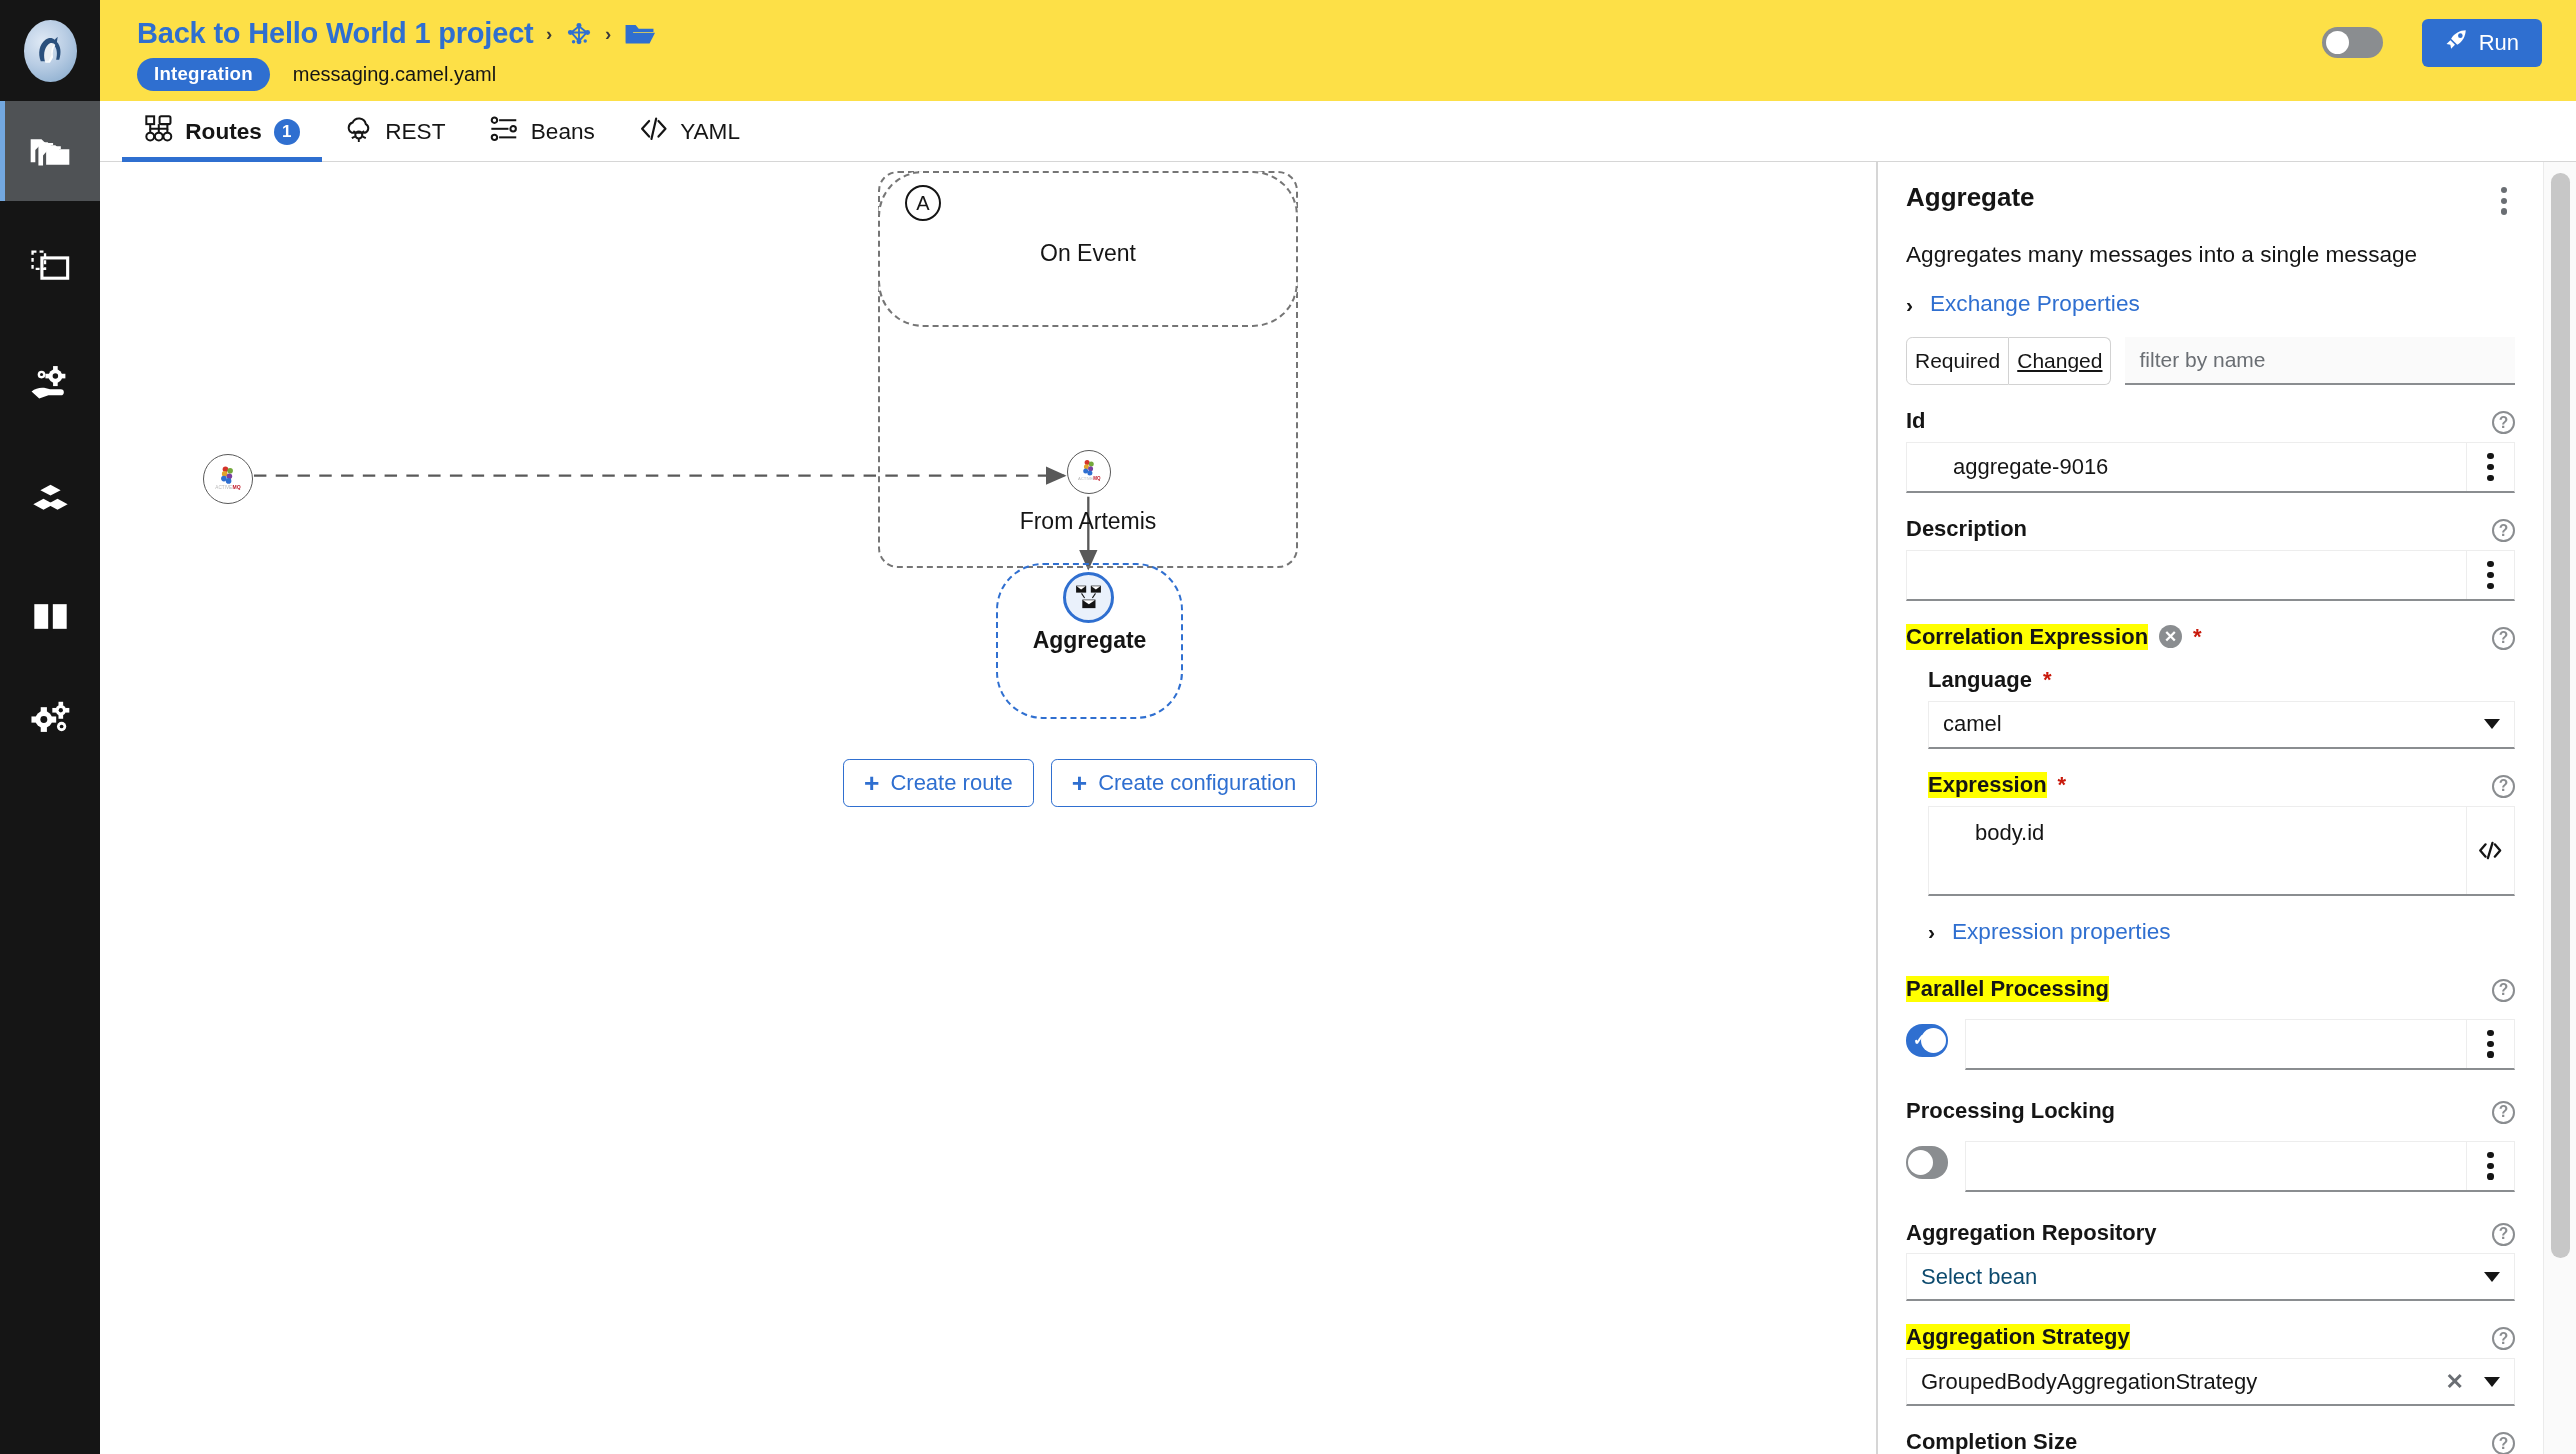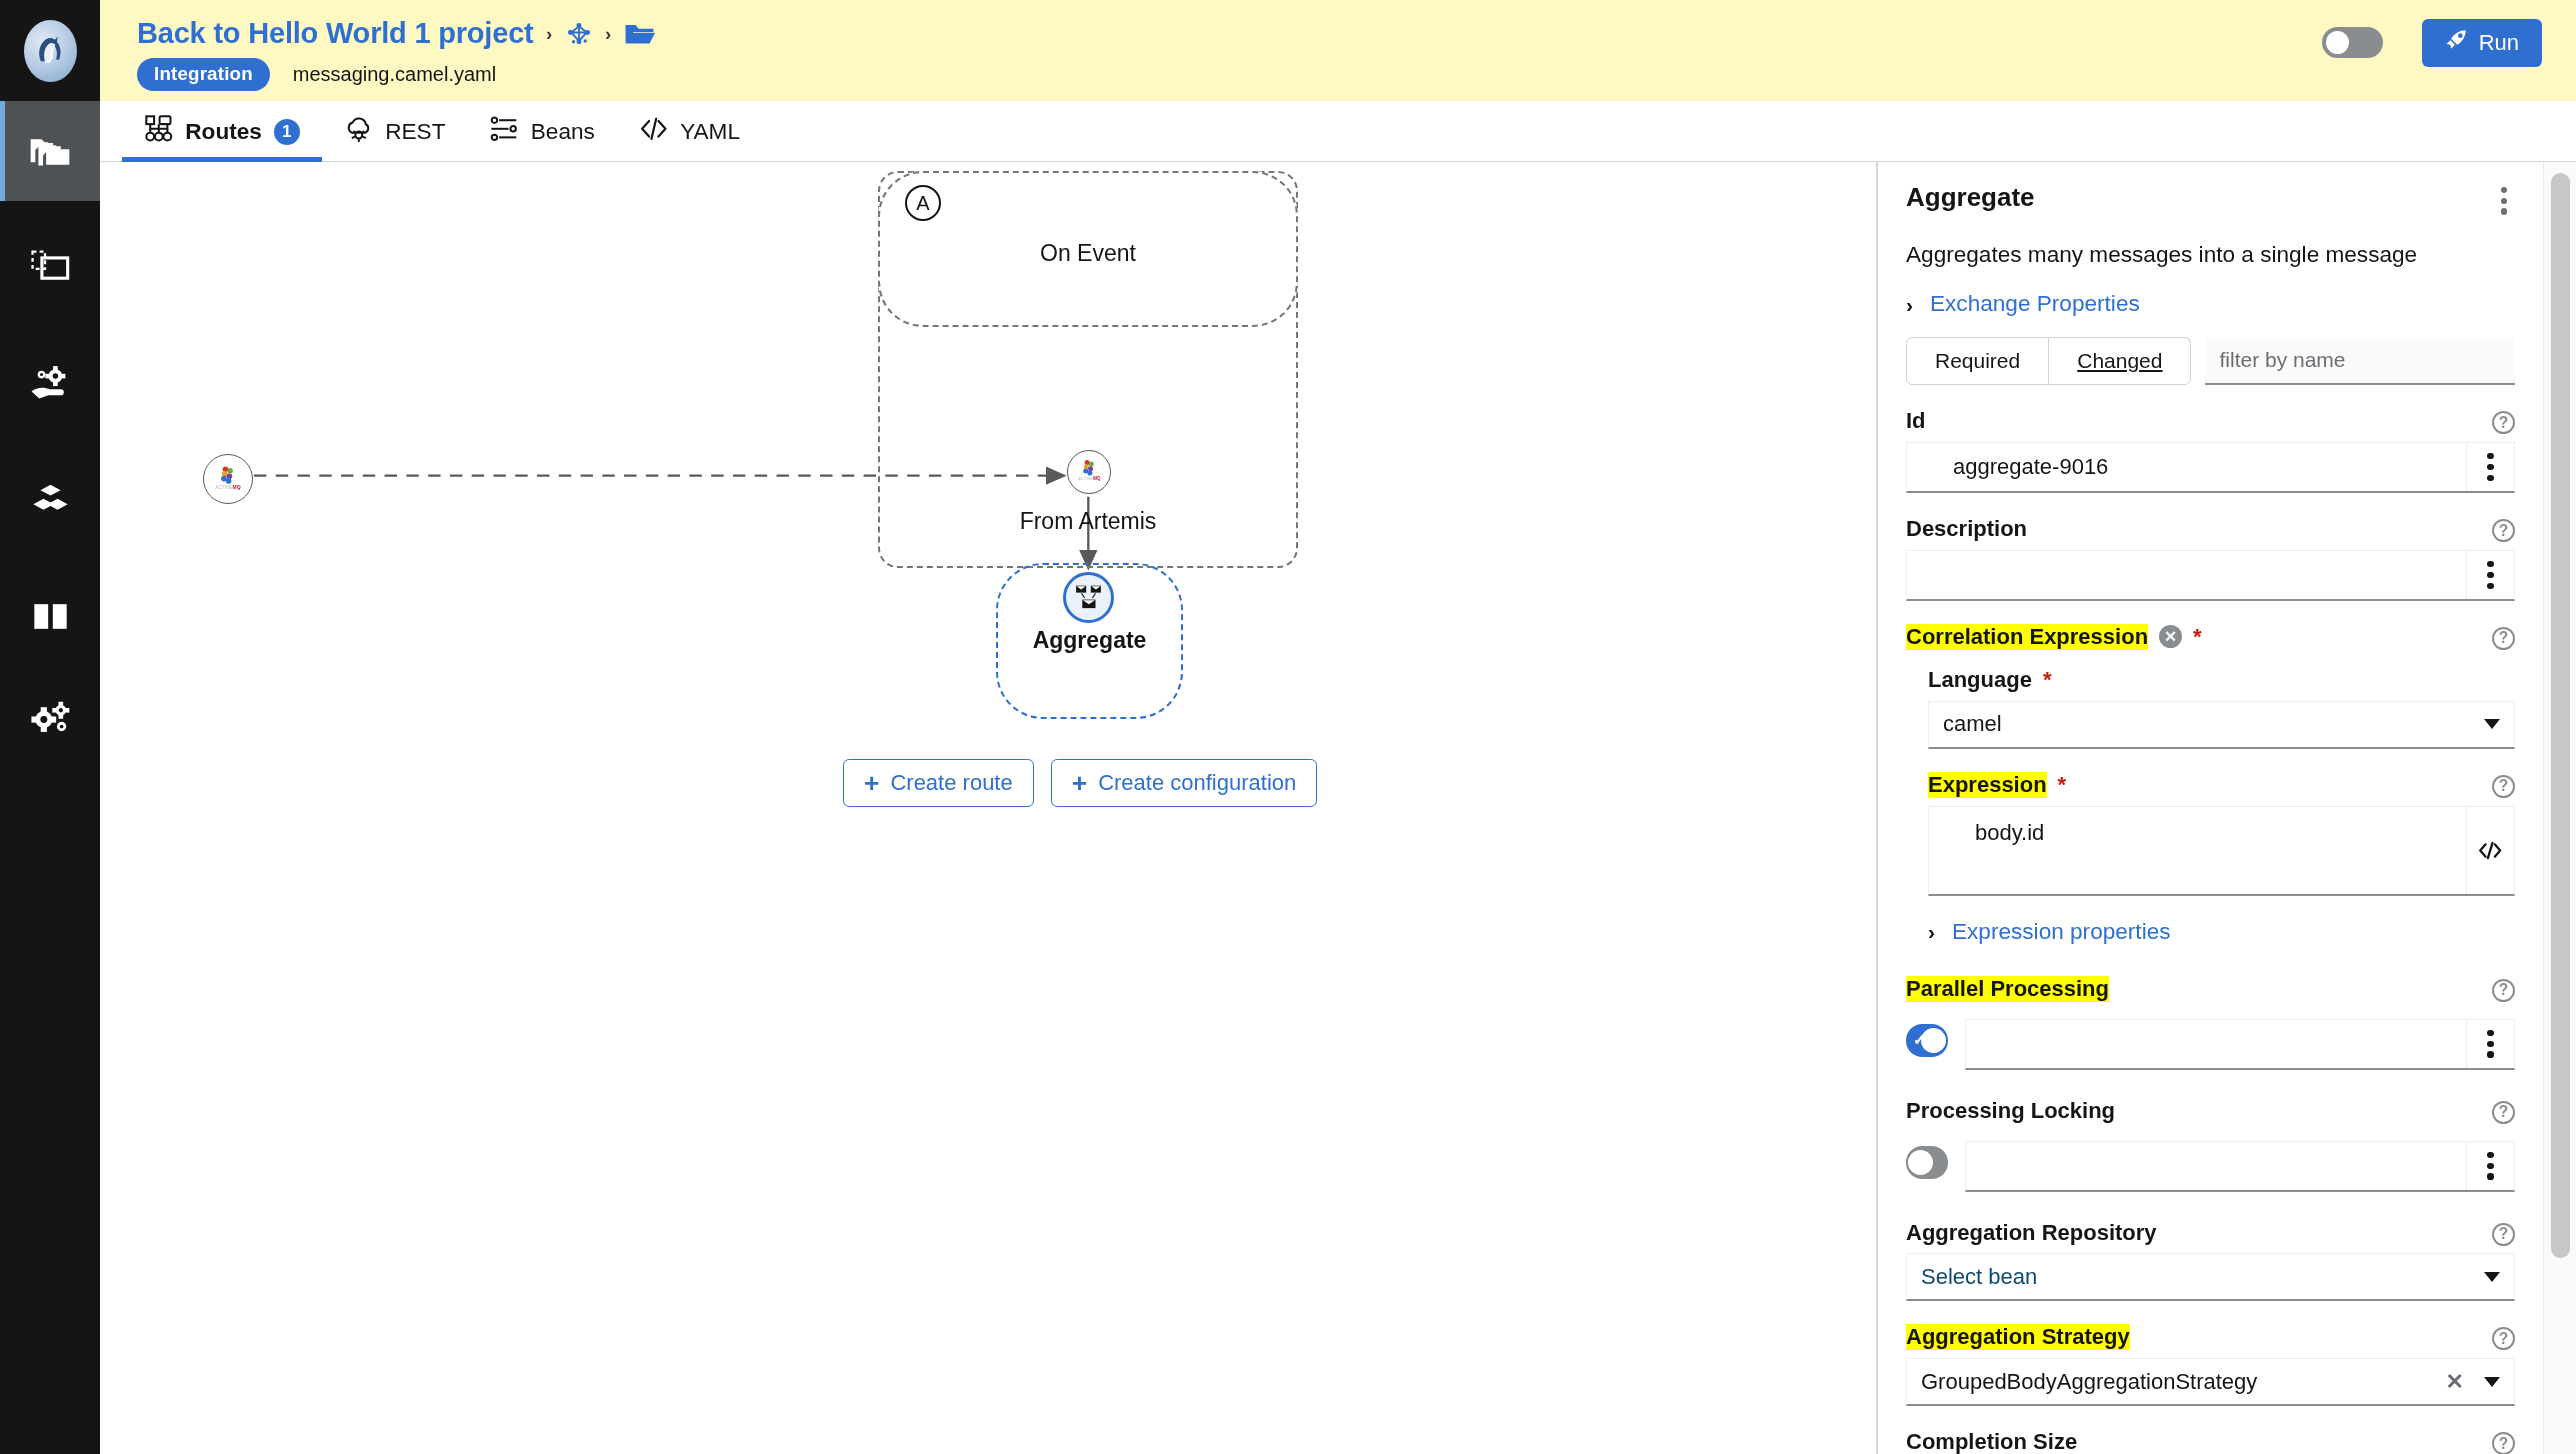--- a/index.html
+++ b/index.html
@@ -37,21 +37,21 @@
   .rail-item.active { background:#4f5255; }
   .rail-item.active:before {
     content:""; position:absolute; left:0; top:0; bottom:0; width:5.4px;
     background:#73a8e0;
   }
   .rail-item svg { fill:#ffffff; }
 
   
   .topbar {
     position:absolute; left:100px; top:0; right:0; height:101px;
-    background:#fef9c3;
+    background:#fde047;
   }
   .breadcrumb {
     position:absolute; left:37px; top:17px;
     display:flex; align-items:center; gap:12.4px;
   }
   .bc-link {
     color:#2f6fd0; font-size:29px; font-weight:700; letter-spacing:-0.2px;
     cursor:pointer;
   }
   .bc-sep { color:#3b3b3b; font-size:18.7px; font-weight:700; }
@@ -193,21 +193,21 @@
   .expand-row {
     display:flex; align-items:center; gap:17px; margin-top:23px; cursor:pointer;
   }
   .chev { color:#151515; font-size:21px; font-weight:700; line-height:1; }
   .expand-link { color:#2f6fd0; font-size:22.6px; }
 
   .filter-row { display:flex; margin-top:20px; height:48px; }
   .toggle-group { display:flex; }
   .tg-btn {
     border:1.6px solid #d2d2d2; background:#fff; font-size:21px; color:#151515;
-    padding:0 28px; cursor:pointer; font-family:"Liberation Sans", sans-serif;
+    padding:0 8px; cursor:pointer; font-family:"Liberation Sans", sans-serif;
   }
   .tg-btn:first-child { border-radius:6.2px 0 0 6.2px; }
   .tg-btn:last-child { border-left:none; border-radius:0 6.2px 6.2px 0;text-decoration:underline; }
   .filter-input {
     flex:1; margin-left:14px; border:none; border-bottom:2.3px solid #8a8d90;
     background:#fafafa; font-size:21px; padding:0 14px; color:#151515;
     font-family:"Liberation Sans", sans-serif; outline:none;
   }
   .filter-input::placeholder { color:#6a6e73; }
 

